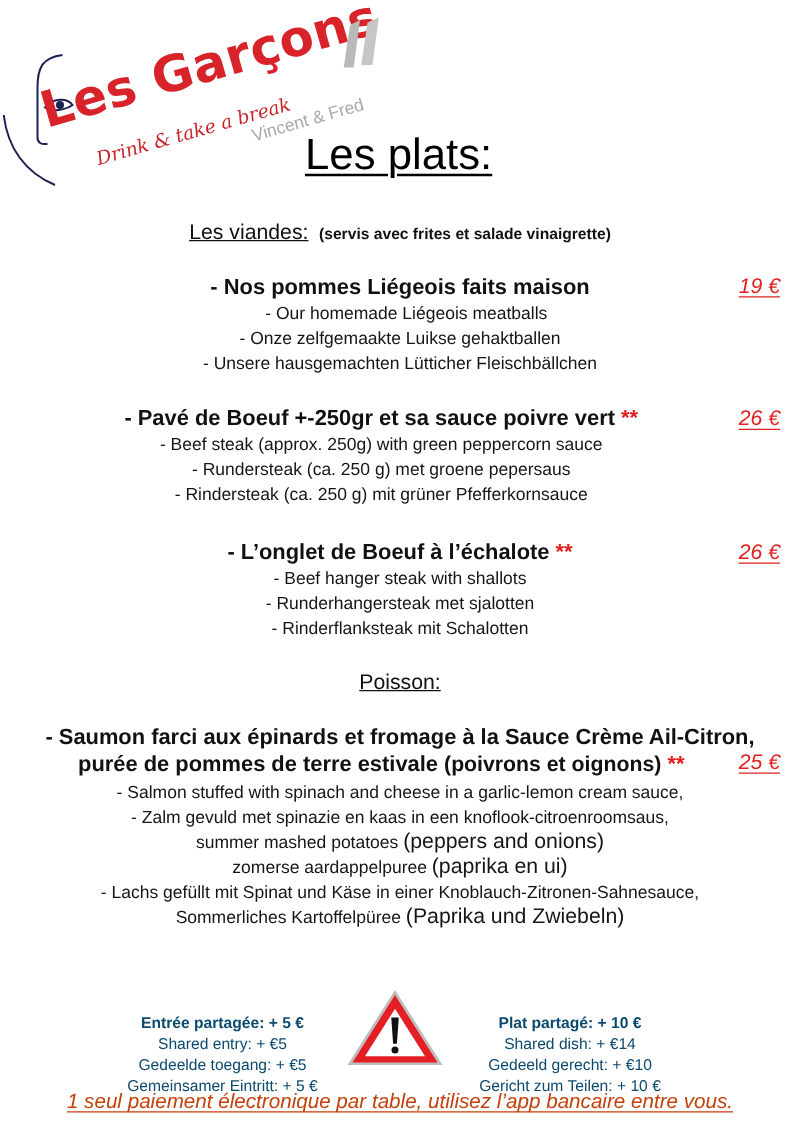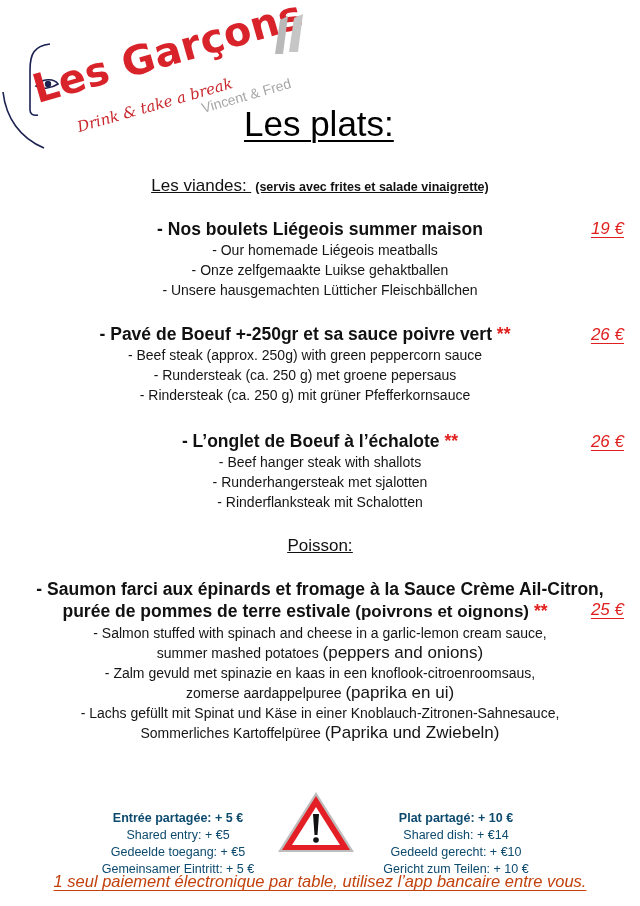--- a/index.html
+++ b/index.html
@@ -27,21 +27,21 @@
   .logo-face { position: absolute; left: 0; top: 40px; width: 60px; height: 110px; }
 
   .page-title {
     position: absolute; left: 244px; top: 104px;
     font-family: "Liberation Sans", sans-serif; font-size: 35px; color: #000;
     text-decoration: underline; text-decoration-thickness: 2px; text-underline-offset: 4px;
   }
 
   .section-head {
     position: absolute; width: 640px; text-align: center;
-    font-family: "Liberation Sans", sans-serif; font-size: 16px; color: #111; text-decoration: underline;
+    font-family: "Liberation Sans", sans-serif; font-size: 16px; color: #111;
   }
   .section-head .u { text-decoration: underline; font-size: 17px; }
   .section-head .note { font-size: 12.5px; font-weight: bold; margin-left: 4px; }
 
   .dish { position: absolute; left: 0; width: 640px; text-align: center; font-family: "Liberation Sans", sans-serif; }
   .dish .t { font-size: 17.5px; font-weight: bold; line-height: 22px; color: #111; }
   .dish .l { font-size: 14px; line-height: 20px; color: #151515; }
   .dish .small { font-size: 17px; }
   .star { color: #e0201e; font-weight: bold; }
   .price {
@@ -81,21 +81,21 @@
 </div>
 
 <div class="page-title">Les plats:</div>
 
 <div class="section-head" style="top:176px;">
   <span class="u">Les viandes:</span>
   <span class="note">(servis avec frites et salade vinaigrette)</span>
 </div>
 
 <div class="dish" style="top:218px;">
-  <div class="t">- Nos boulets Liégeois summer maison</div>
+  <div class="t">- Nos pommes Liégeois faits maison</div>
   <div class="l" style="margin-left:10px;">- Our homemade Liégeois meatballs</div>
   <div class="l">- Onze zelfgemaakte Luikse gehaktballen</div>
   <div class="l">- Unsere hausgemachten Lütticher Fleischbällchen</div>
 </div>
 <div class="price" style="top:219px;">19 €</div>
 
 <div class="dish" style="top:323px; padding-right:30px;">
   <div class="t"><span>- Pavé de Boeuf +-250gr et sa sauce poivre vert</span> <span class="star">**</span></div>
   <div class="l">- Beef steak (approx. 250g) with green peppercorn sauce</div>
   <div class="l">- Rundersteak (ca. 250 g) met groene pepersaus</div>
@@ -112,22 +112,22 @@
 <div class="price" style="top:432px;">26 €</div>
 
 <div class="section-head" style="top:536px;">
   <span class="u">Poisson:</span>
 </div>
 
 <div class="dish" style="top:578px;">
   <div class="t">- Saumon farci aux épinards et fromage à la Sauce Crème Ail-Citron,</div>
   <div class="t" style="padding-right:30px;"><span>purée de pommes de terre estivale</span> <span class="small" style="font-weight:bold;">(poivrons et oignons)</span> <span class="star">**</span></div>
   <div class="l">- Salmon stuffed with spinach and cheese in a garlic-lemon cream sauce,</div>
+  <div class="l">- Zalm gevuld met spinazie en kaas in een knoflook-citroenroomsaus,</div>
   <div class="l"><span>summer mashed potatoes</span> <span class="small">(peppers and onions)</span></div>
-  <div class="l">- Zalm gevuld met spinazie en kaas in een knoflook-citroenroomsaus,</div>
   <div class="l"><span>zomerse aardappelpuree</span> <span class="small">(paprika en ui)</span></div>
   <div class="l">- Lachs gefüllt mit Spinat und Käse in einer Knoblauch-Zitronen-Sahnesauce,</div>
   <div class="l"><span>Sommerliches Kartoffelpüree</span> <span class="small">(Paprika und Zwiebeln)</span></div>
 </div>
 <div class="price" style="top:600px;">25 €</div>
 
 <div class="shared" style="left:68px;">
   <div class="h">Entrée partagée: + 5 €</div>
   <div>Shared entry: + €5</div>
   <div>Gedeelde toegang: + €5</div>

